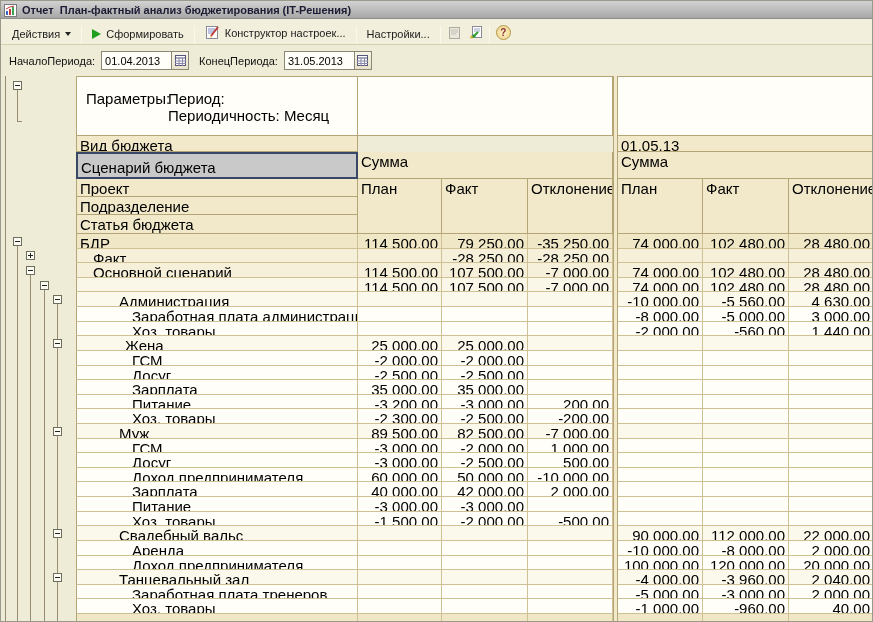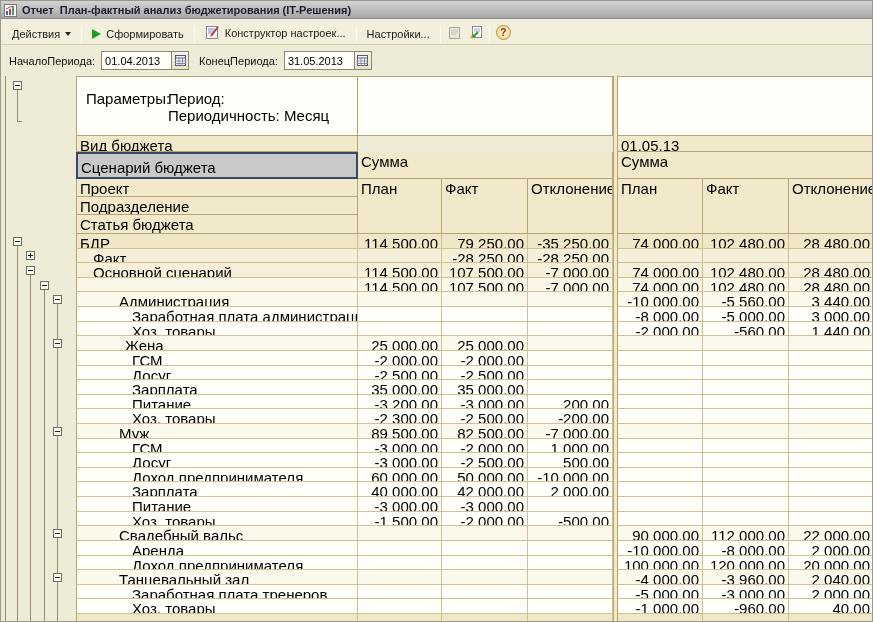--- a/index.html
+++ b/index.html
@@ -228,21 +228,21 @@
         <div class="cell num l3" style="left: 617px; top: 201.846px; width: 85px; height: 14.6154px;">74 000,00</div>
         <div class="cell num l3" style="left: 702px; top: 201.846px; width: 86px; height: 14.6154px;">102 480,00</div>
         <div class="cell num l3" style="left: 788px; top: 201.846px; width: 85px; height: 14.6154px;">28 480,00</div>
         <div class="tree-box" style="left: 39px; top: 204.654px;"></div>
         <div class="cell lb l4" style="left: 75px; top: 216.462px; width: 282px; height: 14.6154px; padding-left: 42px;">Администрация</div>
         <div class="cell num l4" style="left: 357px; top: 216.462px; width: 84px; height: 14.6154px;"></div>
         <div class="cell num l4" style="left: 441px; top: 216.462px; width: 86px; height: 14.6154px;"></div>
         <div class="cell num l4" style="left: 527px; top: 216.462px; width: 85px; height: 14.6154px;"></div>
         <div class="cell num l4" style="left: 617px; top: 216.462px; width: 85px; height: 14.6154px;">-10 000,00</div>
         <div class="cell num l4" style="left: 702px; top: 216.462px; width: 86px; height: 14.6154px;">-5 560,00</div>
-        <div class="cell num l4" style="left: 788px; top: 216.462px; width: 85px; height: 14.6154px;">3 440,00</div>
+        <div class="cell num l4" style="left: 788px; top: 216.462px; width: 85px; height: 14.6154px;">4 630,00</div>
         <div class="tree-box" style="left: 52px; top: 219.269px;"></div>
         <div class="cell lb leaf" style="left: 75px; top: 231.077px; width: 282px; height: 14.6154px; padding-left: 55px;">Заработная плата администрации</div>
         <div class="cell num leaf" style="left: 357px; top: 231.077px; width: 84px; height: 14.6154px;"></div>
         <div class="cell num leaf" style="left: 441px; top: 231.077px; width: 86px; height: 14.6154px;"></div>
         <div class="cell num leaf" style="left: 527px; top: 231.077px; width: 85px; height: 14.6154px;"></div>
         <div class="cell num leaf" style="left: 617px; top: 231.077px; width: 85px; height: 14.6154px;">-8 000,00</div>
         <div class="cell num leaf" style="left: 702px; top: 231.077px; width: 86px; height: 14.6154px;">-5 000,00</div>
         <div class="cell num leaf" style="left: 788px; top: 231.077px; width: 85px; height: 14.6154px;">3 000,00</div>
         <div class="cell lb leaf" style="left: 75px; top: 245.692px; width: 282px; height: 14.6154px; padding-left: 55px;">Хоз. товары</div>
         <div class="cell num leaf" style="left: 357px; top: 245.692px; width: 84px; height: 14.6154px;"></div>

